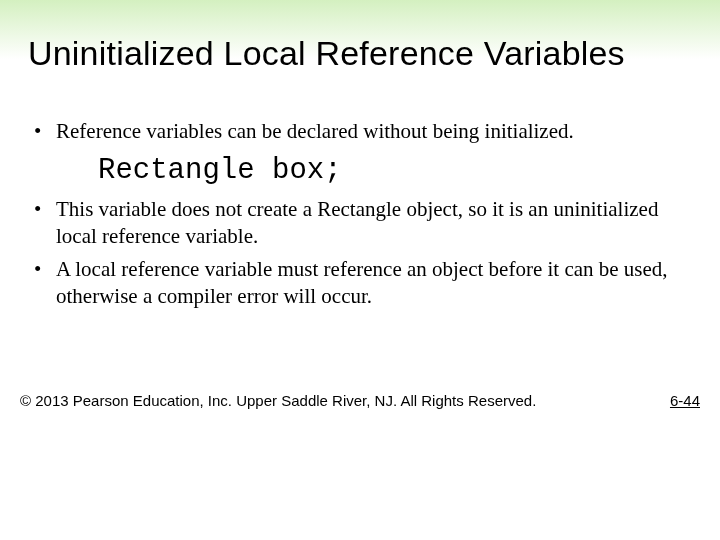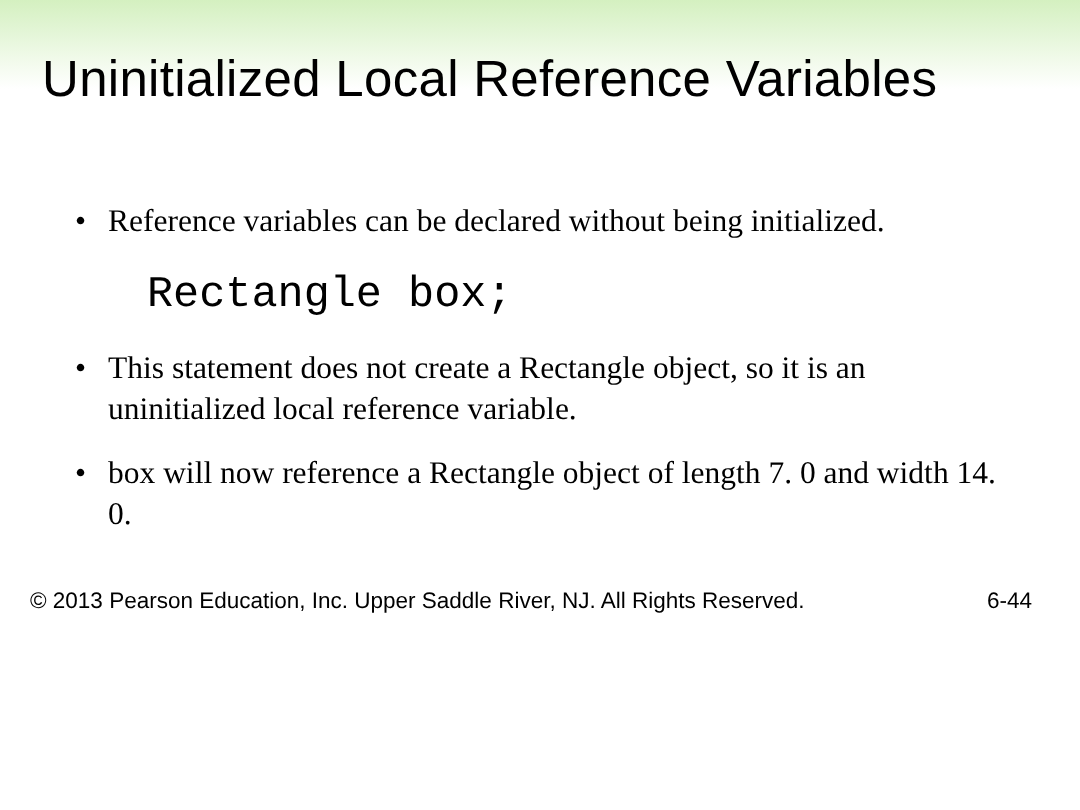--- a/index.html
+++ b/index.html
@@ -31,21 +31,21 @@
   }
   .body {
     position: absolute;
     top: 118px;
     left: 28px;
     right: 40px;
     color: #000;
   }
   ul.bullets {
     list-style: none;
-    margin: 16px;
+    margin: 0;
     padding: 0;
   }
   ul.bullets > li {
     position: relative;
     padding-left: 28px;
     font-size: 21px;
     line-height: 1.28;
     margin-bottom: 6px;
   }
   ul.bullets > li::before {
@@ -70,50 +70,47 @@
     position: absolute;
     bottom: 14px;
     left: 20px;
     right: 20px;
     font-family: Arial, Helvetica, sans-serif;
     font-size: 15px;
     color: #000;
   }
   .footer .pagenum {
     position: absolute;
-    right: 12px;
+    right: 0;
     bottom: 0;
+    text-decoration: underline;
   }
 </style>
 </head>
 <body>
 
 <div class="slide">
 
   <div class="title">Uninitialized Local Reference Variables</div>
 
   <div class="body">
     <ul class="bullets">
       <li>Reference variables can be declared without being initialized.</li>
     </ul>
 
     <div class="code-line">Rectangle box;</div>
 
     <ul class="bullets">
       <li>
-        <span>This statement does not create a </span><span class="mono">Rectangle</span><span> object, so it is an uninitialized local reference variable.</span>
+        <span>This variable does not create a </span><span class="mono">Rectangle</span><span> object, so it is an uninitialized local reference variable.</span>
       </li>
+      <li>A local reference variable must reference an object before it can be used, otherwise a compiler error will occur.</li>
     </ul>
 
 
-    <ul class="bullets">
-      <li>
-        <span class="mono">box</span><span> will now reference a </span><span class="mono">Rectangle</span><span> object of length 7. 0 and width 14. 0.</span>
-      </li>
-    </ul>
   </div>
 
   <div class="footer">
     <span>© 2013 Pearson Education, Inc. Upper Saddle River, NJ. All Rights Reserved.</span>
     <span class="pagenum">6-44</span>
   </div>
 
 </div>
 
 </body></html>

